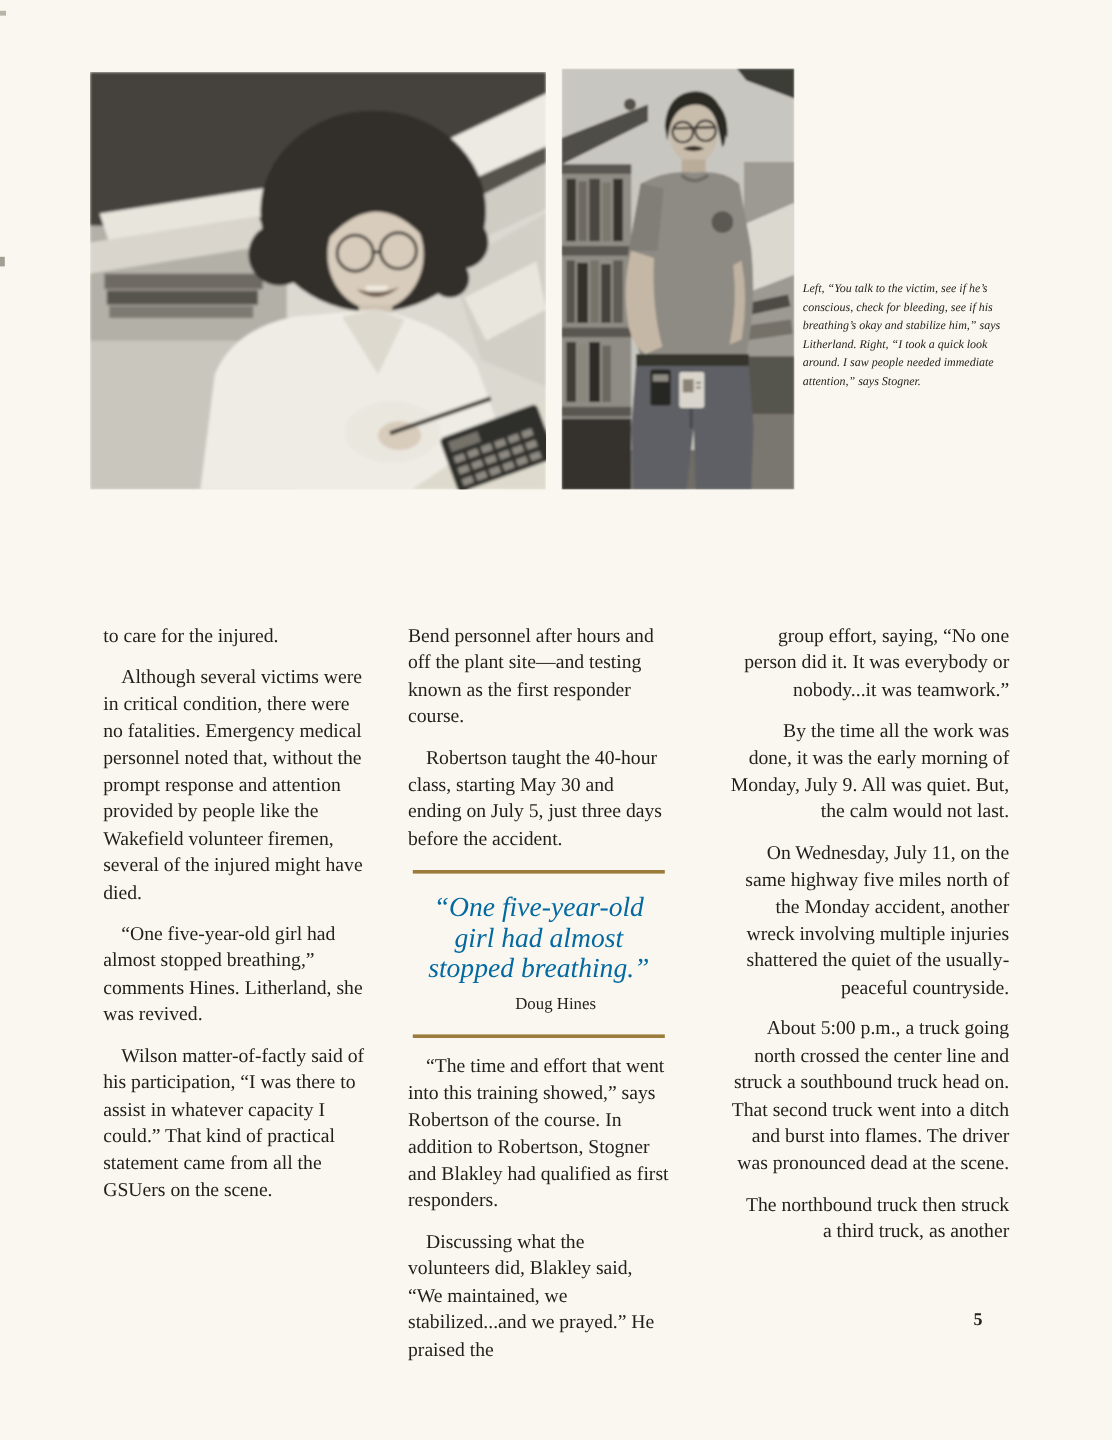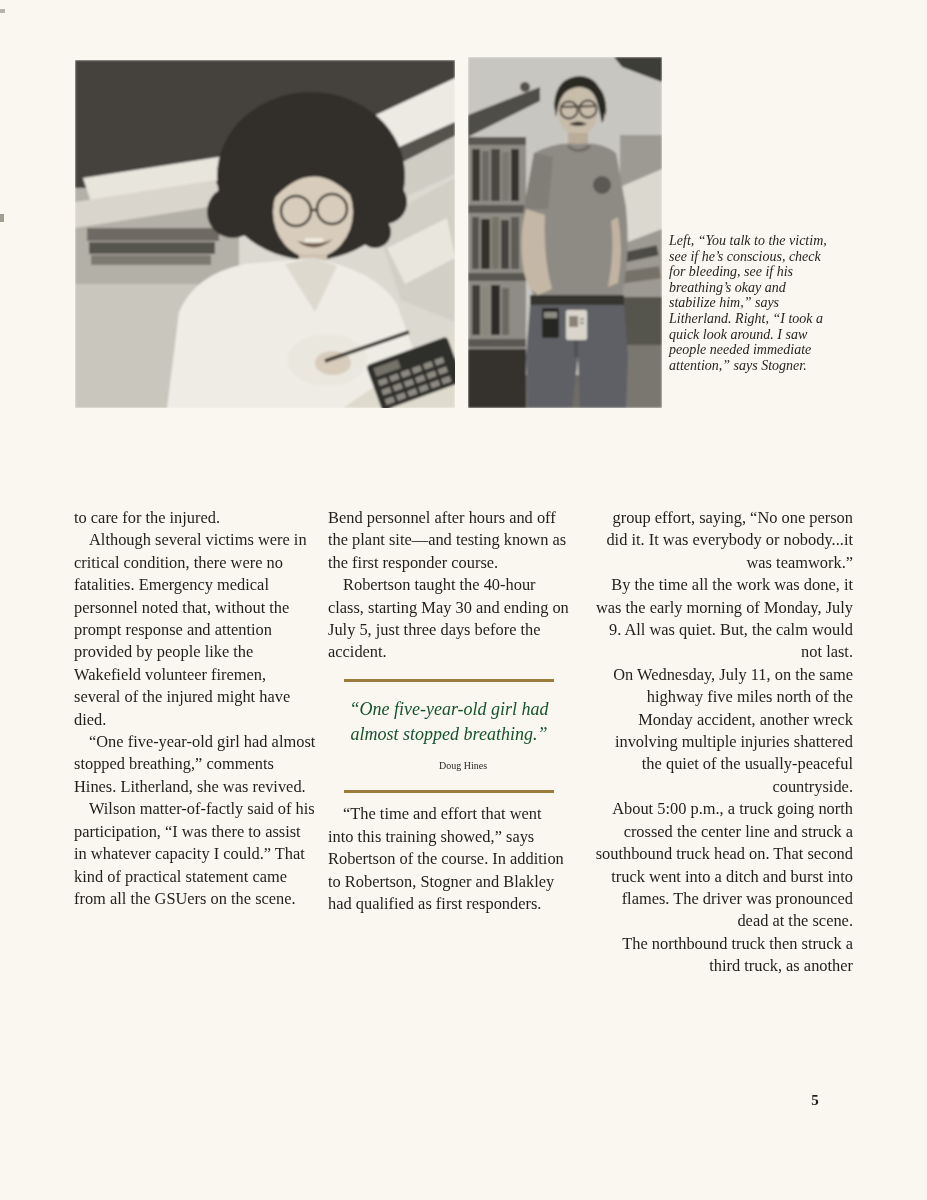--- a/index.html
+++ b/index.html
@@ -12,38 +12,38 @@
     color:#211f1c;
     overflow:hidden;
   }
   
   .photo{position:absolute;display:block;}
   #photo-left{left:75px;top:60px;width:380px;height:348px;}
   #photo-right{left:468px;top:57px;width:194px;height:351px;}
   
   .photo-caption{
     position:absolute;left:669px;top:233px;width:166px;
-    font-style:italic;font-size:14px;line-height:15.6px;
+    font-style:italic;font-size:10px;line-height:15.6px;
     color:#262420;
   }
   
   .col{position:absolute;top:507px;font-size:16.4px;line-height:22.4px;text-align:left;}
   #col1{left:74px;width:242px;}
   #col2{left:328px;width:242px;}
   #col3{left:593px;width:260px;text-align:right;}
-  .col p{margin:0;text-indent:15px;}
+  .col p{margin:12px;text-indent:15px;}
   .col p.flush{text-indent:0;}
   
   .pull-quote{margin:15px 16px 10px 16px;}
   .pq-rule{height:3px;background:#9b7c3d;border:none;margin:0;}
   .pq-text{
-    font-style:italic;font-size:18px;line-height:25.6px;
-    text-align:center;margin:15px 2px 7px 2px;color:#14532d;
-  }
-  .pq-attr{text-align:center;font-size:10px;margin:0 0 13px 0;text-indent:28px;}
+    font-style:italic;font-size:23px;line-height:25.6px;
+    text-align:center;margin:15px 2px 7px 2px;color:#0369a1;
+  }
+  .pq-attr{text-align:center;font-size:14px;margin:0 0 13px 0;text-indent:28px;}
   
   .page-number{
     position:absolute;left:800px;top:1092px;width:30px;
     font-weight:bold;font-size:15px;text-align:center;
   }
   
   .edge-mark-a{position:absolute;left:0;top:9px;width:5px;height:4px;background:#b7b4aa;}
   .edge-mark-b{position:absolute;left:0;top:214px;width:4px;height:8px;background:#a19e94;}
 </style>
 </head>
@@ -215,20 +215,21 @@
   <div id="col2" class="col">
     <p class="flush">Bend personnel after hours and off the plant site—and testing known as the first responder course.</p>
     <p>Robertson taught the 40-hour class, starting May 30 and ending on July 5, just three days before the accident.</p>
     <div class="pull-quote">
       <hr class="pq-rule">
       <div class="pq-text">“One five-year-old girl had almost stopped breathing.”</div>
       <div class="pq-attr">Doug Hines</div>
       <hr class="pq-rule">
     </div>
     <p>“The time and effort that went into this training showed,” says Robertson of the course. In addition to Robertson, Stogner and Blakley had qualified as first responders.</p>
+    <p>Discussing what the volunteers did, Blakley said, “We maintained, we stabilized...and we prayed.”  He praised the</p>
   </div>
 
   <div id="col3" class="col">
     <p class="flush">group effort, saying, “No one person did it.  It was everybody or nobody...it was teamwork.”</p>
     <p>By the time all the work was done, it was the early morning of Monday, July 9.  All was quiet. But, the calm would not last.</p>
     <p>On Wednesday, July 11, on the same highway five miles north of the Monday accident, another wreck involving multiple injuries shattered the quiet of the usually-peaceful countryside.</p>
     <p>About 5:00 p.m., a truck going north crossed the center line and struck a southbound truck head on.  That second truck went into a ditch and burst into flames.  The driver was pronounced dead at the scene.</p>
     <p>The northbound truck then struck a third truck, as another</p>
   </div>
 

